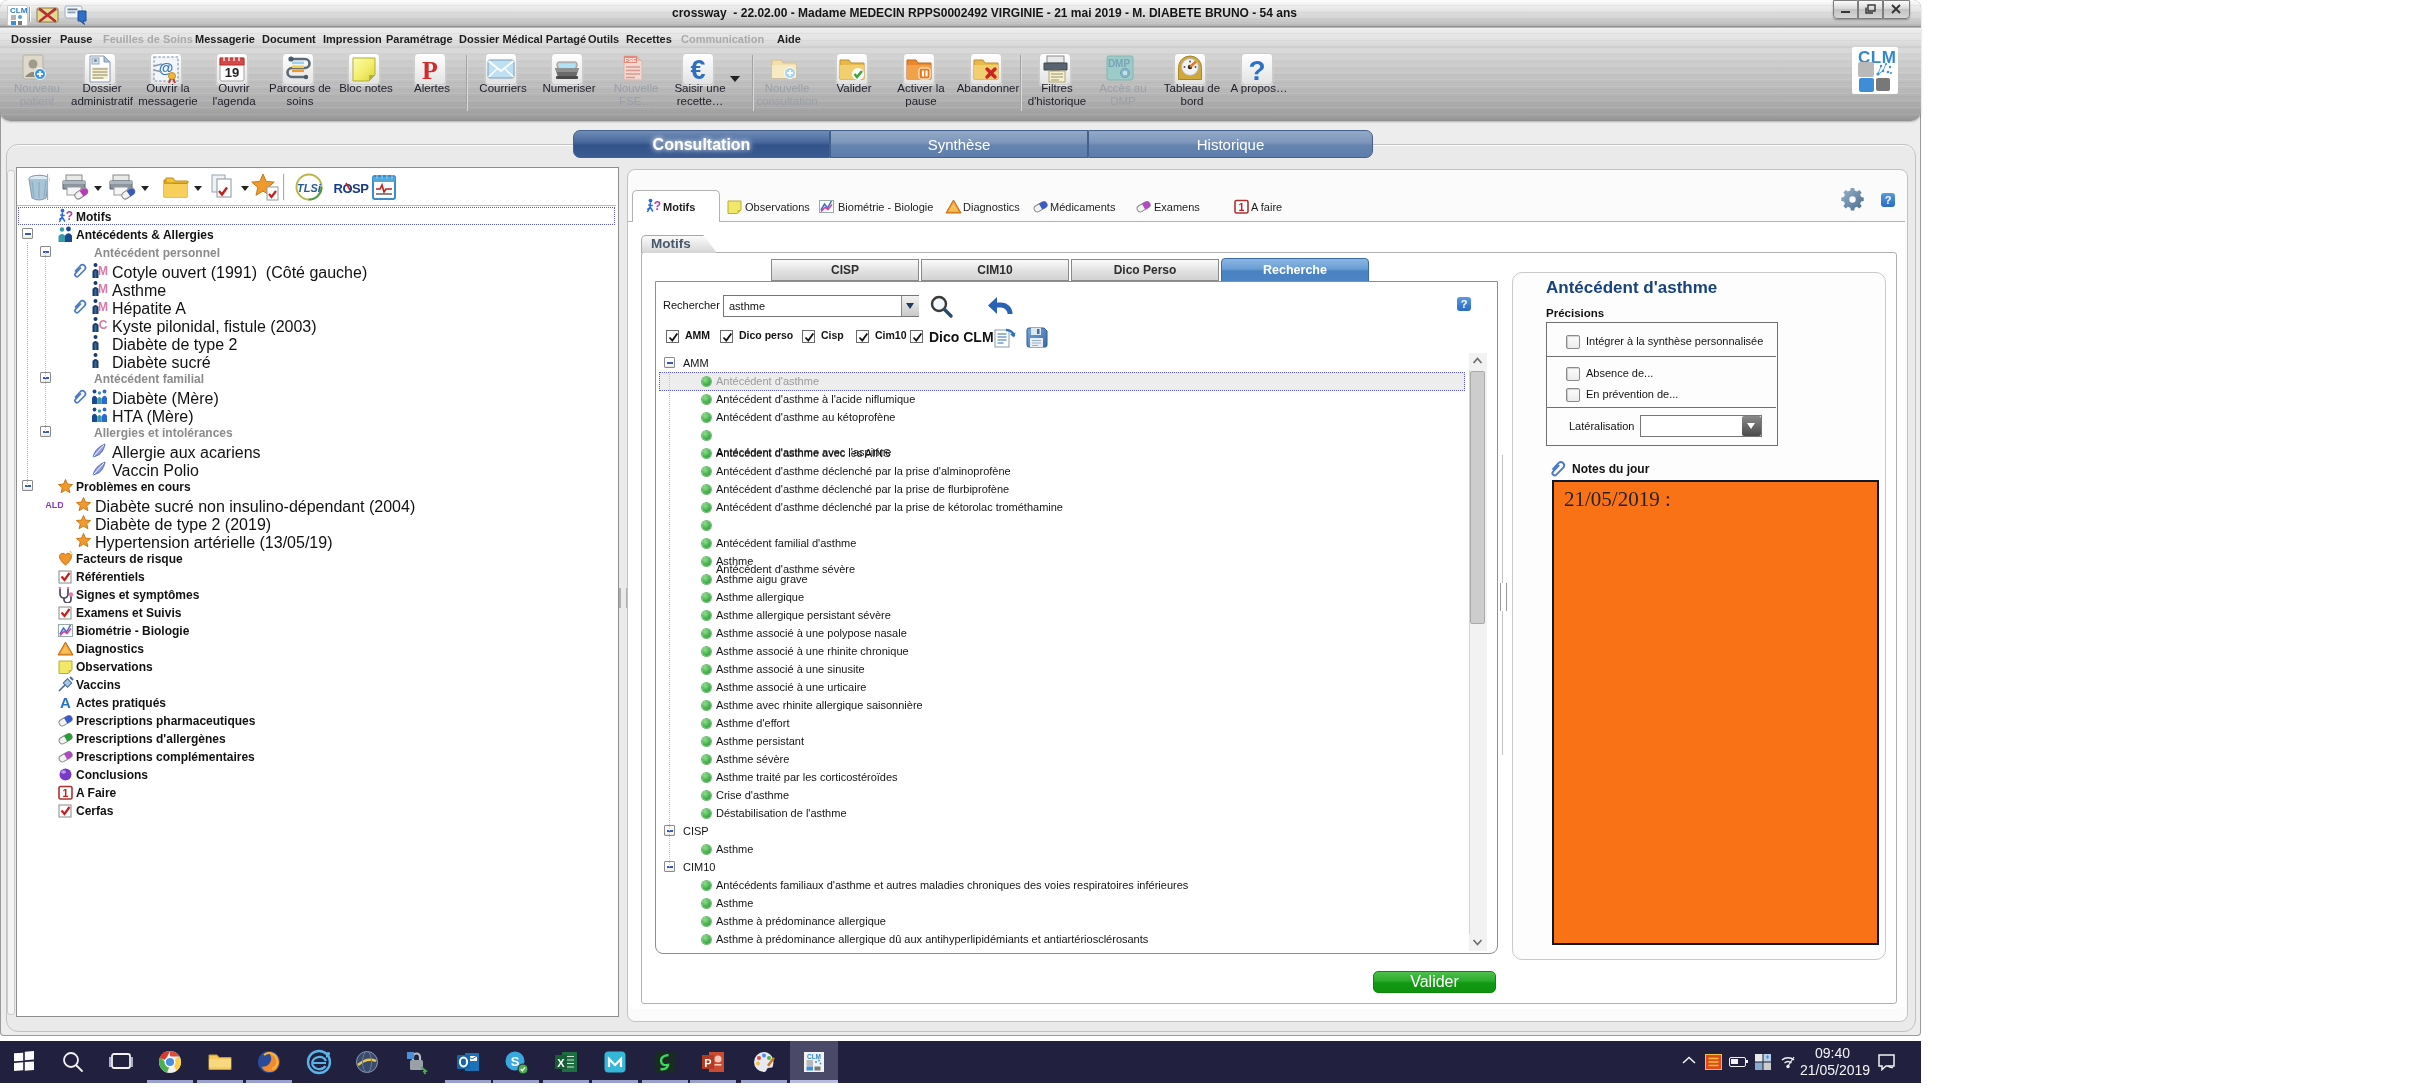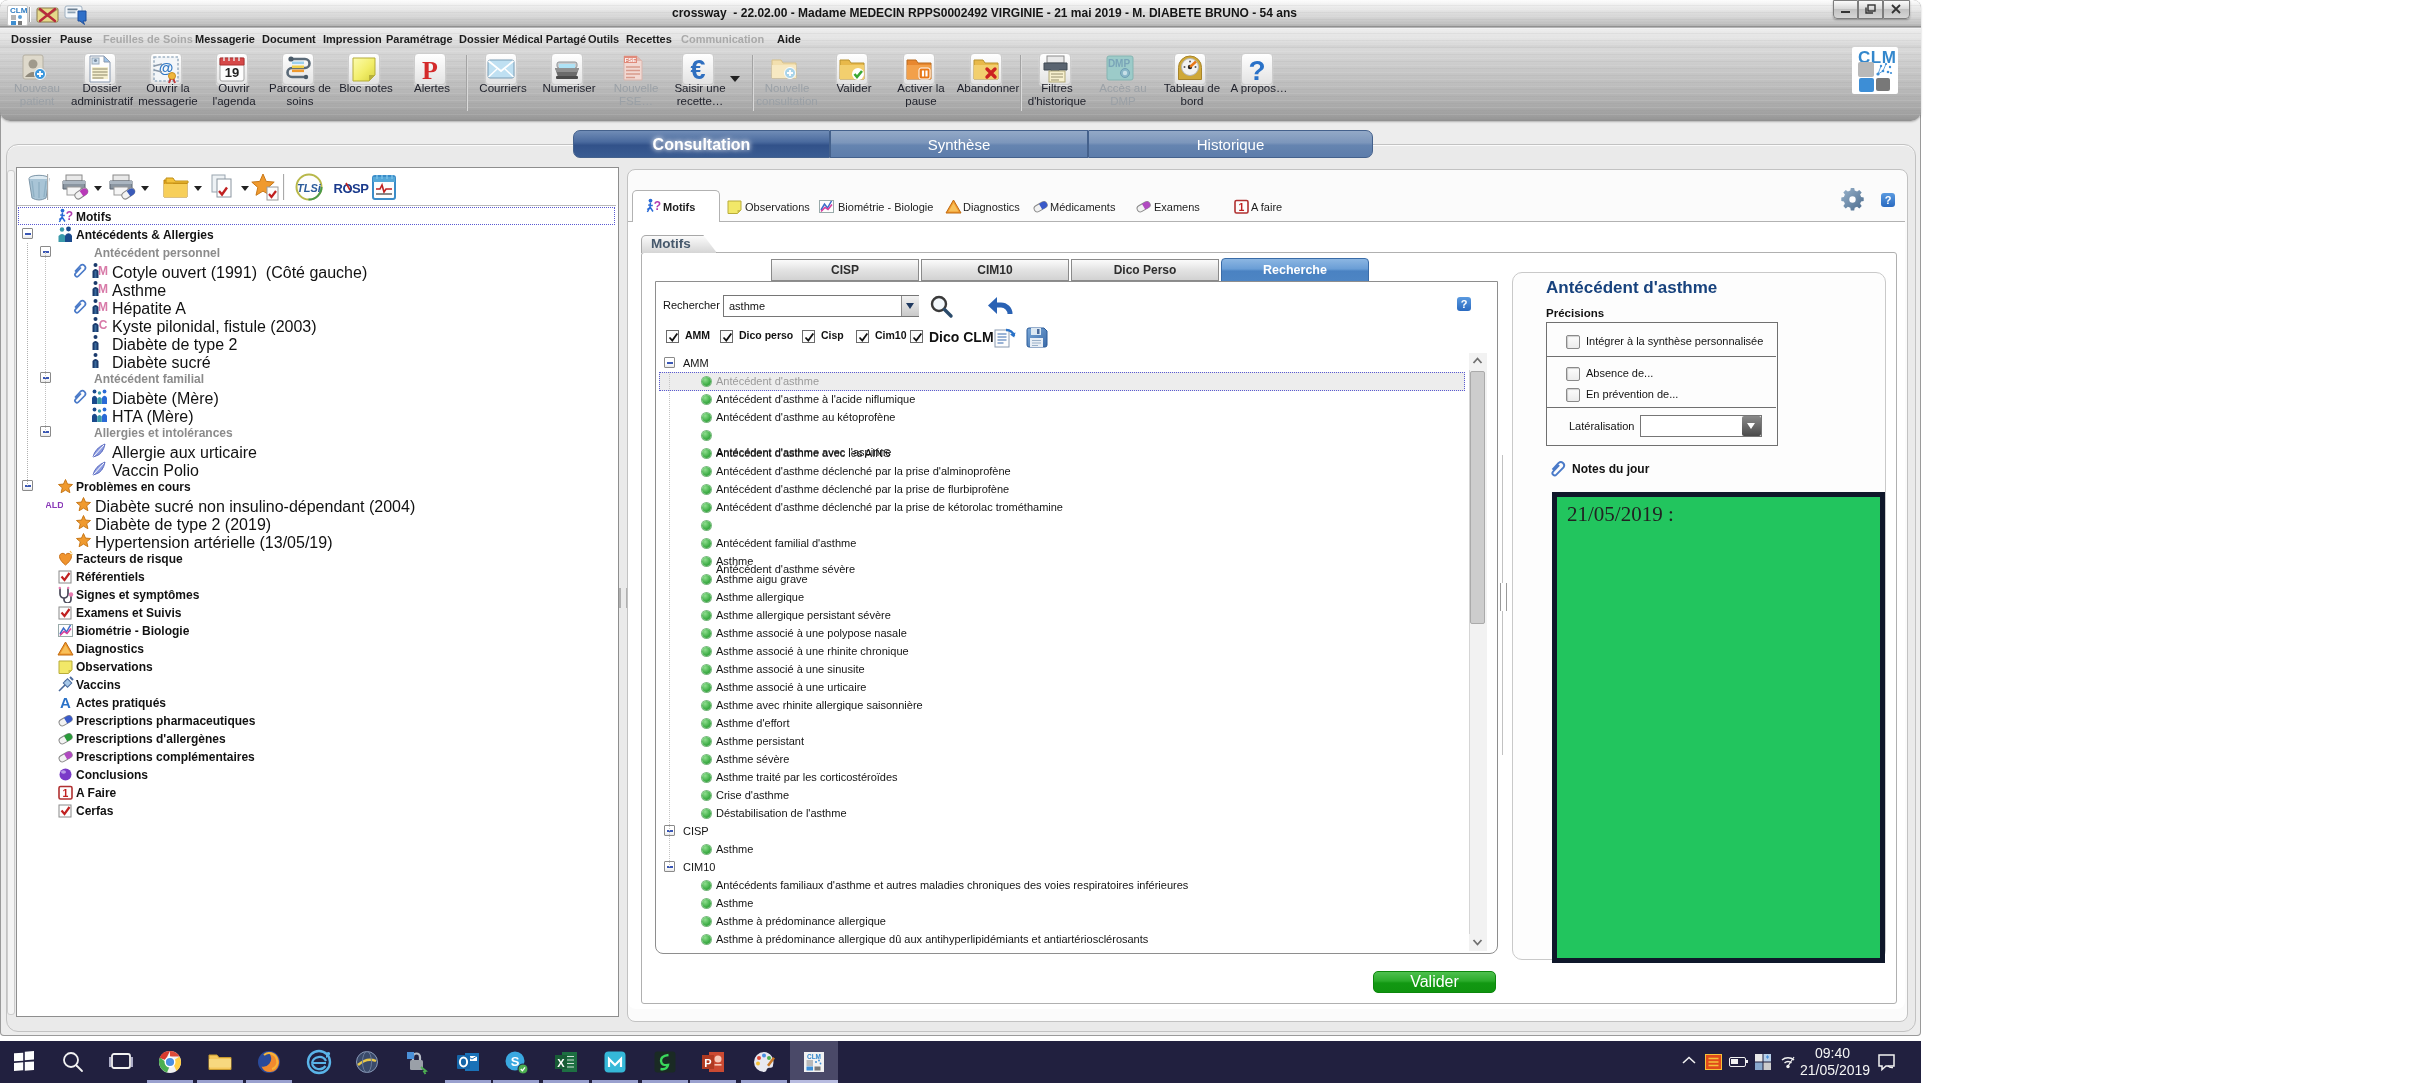--- a/index.html
+++ b/index.html
@@ -560,21 +560,21 @@
     </div>
 <div class="ab treetxt " style="left:112px;top:408px;">HTA (Mère)</div>
 <div class="ab pm" style="left:40px;top:426px;"></div>
 <div class="ab treetxt g" style="left:94px;top:426px;">Allergies et intolérances</div>
 <div class="ab" style="left:91px;top:442px;width:17px;height:17px;">
       <svg width="17" height="17" viewBox="0 0 17 17">
         <path d="M2 15 Q4 6 14 2 Q12 12 5 14 z" fill="#8a9ae0" stroke="#5a6ac0"></path>
         <path d="M2.5 14.5 L13 3" stroke="#fff" stroke-width="1"></path>
       </svg>
     </div>
-<div class="ab treetxt " style="left:112px;top:444px;">Allergie aux urticaire</div>
+<div class="ab treetxt " style="left:112px;top:444px;">Allergie aux acariens</div>
 <div class="ab" style="left:91px;top:460px;width:17px;height:17px;">
       <svg width="17" height="17" viewBox="0 0 17 17">
         <path d="M2 15 Q4 6 14 2 Q12 12 5 14 z" fill="#8a9ae0" stroke="#5a6ac0"></path>
         <path d="M2.5 14.5 L13 3" stroke="#fff" stroke-width="1"></path>
       </svg>
     </div>
 <div class="ab treetxt " style="left:112px;top:462px;">Vaccin Polio</div>
 <div class="ab pm" style="left:22px;top:480px;"></div>
 <div class="ab" style="left:57px;top:478px;width:17px;height:17px;">
       <svg width="17" height="17" viewBox="0 0 17 17">
@@ -969,21 +969,21 @@
       <div class="ab" style="left:101px;top:0px;width:19px;height:20px;background:linear-gradient(#8a8a8a,#4a4a4a);border-radius:2px;">
         <div class="ab" style="left:5px;top:7px;width:0;height:0;border-left:4.5px solid transparent;border-right:4.5px solid transparent;border-top:6px solid #fff;"></div>
       </div>
     </div>
 <div class="ab" style="left:1548px;top:459px;width:17px;height:17px;">
       <svg width="19" height="19" viewBox="0 0 17 17">
         <path d="M4 9.5 L9.5 3.5 a3 3 0 0 1 4.4 4 L7.5 14 a2 2 0 0 1 -3 -2.7 L10 5.5" fill="none" stroke="#4a7ac8" stroke-width="1.7"></path>
       </svg>
     </div>
 <div class="ab" style="left:1572px;top:462px;font-size:12px;font-weight:bold;color:#111;">Notes du jour</div>
-<div class="ab" style="left:1552px;top:492px;width:323px;height:461px;border:5px solid #0f172a;background:#22c55e;">
+<div class="ab" style="left:1552px;top:480px;width:323px;height:461px;border:2px solid #0f172a;background:#f97316;">
       <div class="ab" style="left:10px;top:5px;font-family:'Liberation Serif',serif;font-size:21px;color:#222;">21/05/2019 :</div>
     </div>
 <div class="ab" style="left:1500px;top:583px;width:5px;height:28px;border-left:1px solid #9a9a9a;border-right:1px solid #9a9a9a;"></div>
 <div class="ab" style="left:1502px;top:455px;width:1px;height:128px;background:#c2c2c2;"></div>
 <div class="ab" style="left:1502px;top:611px;width:1px;height:144px;background:#c2c2c2;"></div>
 <div class="ab" style="left:1373px;top:971px;width:123px;height:22px;background:linear-gradient(#4ec04e 0%,#2aab2a 45%,#129812 55%,#109410 100%);border:1px solid #0c870c;border-radius:5px;box-sizing:border-box;text-align:center;color:#fff;font-size:16px;line-height:20px;">Valider</div>
 </div>
 <div class="ab" style="left:0px;top:1041px;width:1921px;height:42px;background:#21203f;"></div>
 <div class="ab" style="left:790px;top:1041px;width:48px;height:42px;background:#4a4968;"></div>
 <div class="ab taskico" style="left:11px;top:1049px;width:26px;height:26px;">

